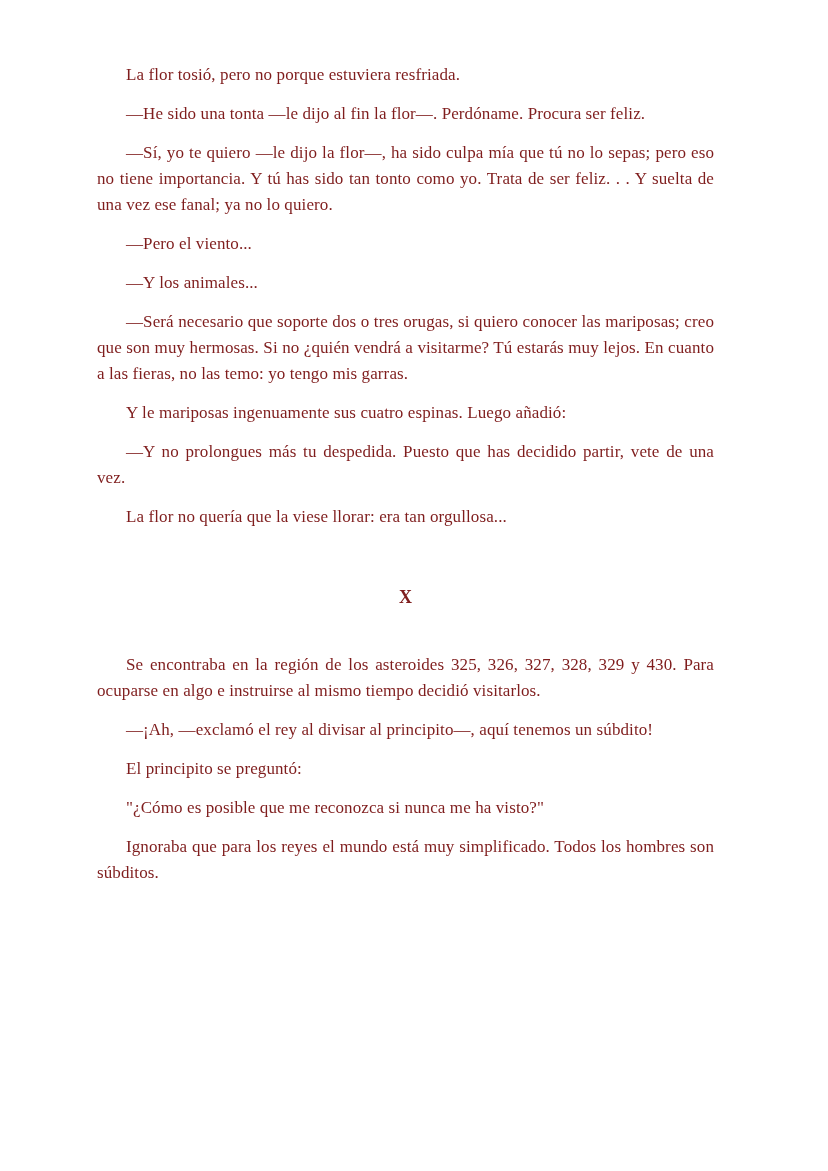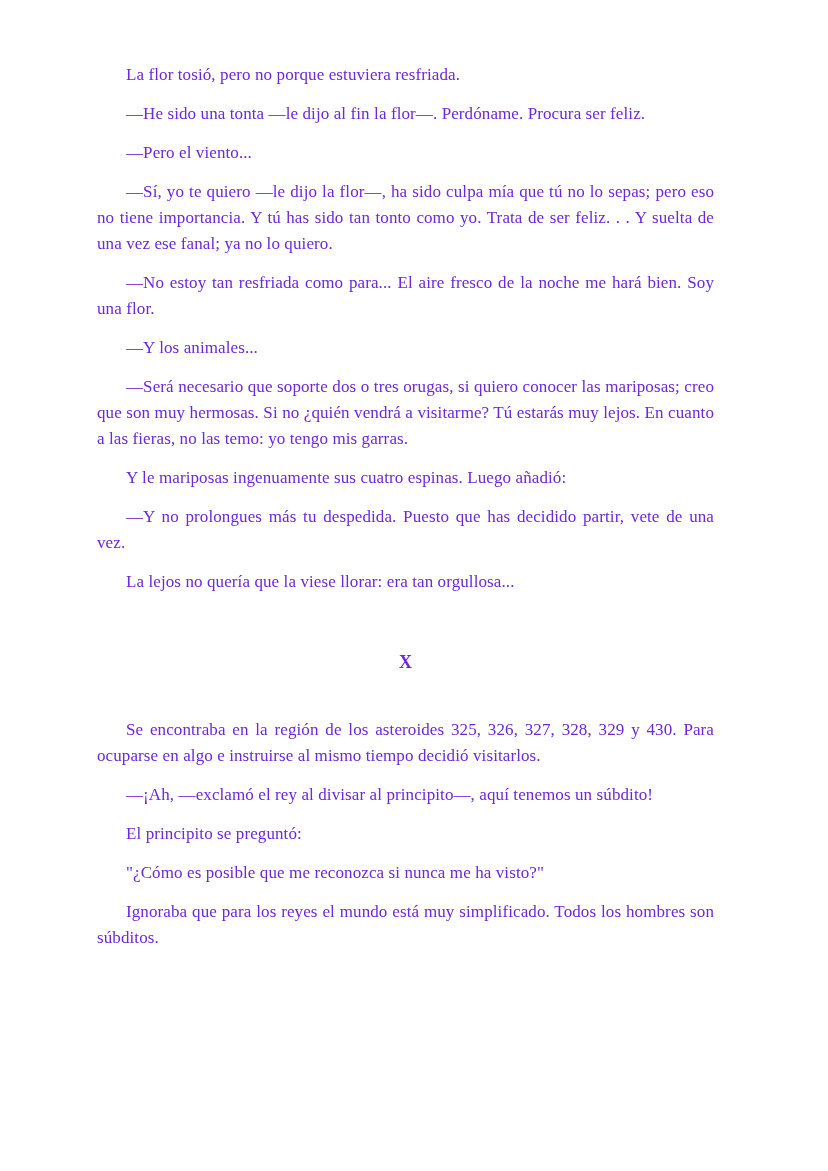--- a/index.html
+++ b/index.html
@@ -6,21 +6,21 @@
       margin: 0;
       padding: 0;
       background: #ffffff;
     }
     .page {
       position: relative;
       width: 812px;
       height: 1171px;
       box-sizing: border-box;
       background: #ffffff;
-      color: #6d28d9;
+      color: #7f1d1d;
       font-family: "Liberation Serif", "DejaVu Serif", serif;
       font-size: 17px;
       line-height: 26px;
       padding: 62px 98px 40px 97px;
       overflow: hidden;
     }
     .page p {
       margin: 0 0 13px 0;
       text-align: justify;
       text-indent: 29px;
@@ -34,28 +34,27 @@
       text-indent: 0;
     }
   </style>
 </head>
 <body>
 
 <div class="page">
 
   <p>La flor tosió, pero no porque estuviera resfriada.</p>
   <p>—He sido una tonta —le dijo al fin la flor—. Perdóname. Procura ser feliz.</p>
+  <p>—Sí, yo te quiero —le dijo la flor—, ha sido culpa mía que tú no lo sepas; pero eso no tiene importancia. Y tú has sido tan tonto como yo. Trata de ser feliz. . . Y suelta de una vez ese fanal; ya no lo quiero.</p>
   <p>—Pero el viento...</p>
-  <p>—Sí, yo te quiero —le dijo la flor—, ha sido culpa mía que tú no lo sepas; pero eso no tiene importancia. Y tú has sido tan tonto como yo. Trata de ser feliz. . . Y suelta de una vez ese fanal; ya no lo quiero.</p>
-  <p>—No estoy tan resfriada como para... El aire fresco de la noche me hará bien. Soy una flor.</p>
   <p>—Y los animales...</p>
   <p>—Será necesario que soporte dos o tres orugas, si quiero conocer las mariposas; creo que son muy hermosas. Si no ¿quién vendrá a visitarme? Tú estarás muy lejos. En cuanto a las fieras, no las temo: yo tengo mis garras.</p>
   <p>Y le mariposas ingenuamente sus cuatro espinas. Luego añadió:</p>
   <p>—Y no prolongues más tu despedida. Puesto que has decidido partir, vete de una vez.</p>
-  <p>La lejos no quería que la viese llorar: era tan orgullosa...</p>
+  <p>La flor no quería que la viese llorar: era tan orgullosa...</p>
 
   <div class="chapter-heading">X</div>
 
   <p>Se encontraba en la región de los asteroides 325, 326, 327, 328, 329 y 430. Para ocuparse en algo e instruirse al mismo tiempo decidió visitarlos.</p>
   <p>—¡Ah, —exclamó el rey al divisar al principito—, aquí tenemos un súbdito!</p>
   <p>El principito se preguntó:</p>
   <p>"¿Cómo es posible que me reconozca si nunca me ha visto?"</p>
   <p>Ignoraba que para los reyes el mundo está muy simplificado. Todos los hombres son súbditos.</p>
 
 </div>

